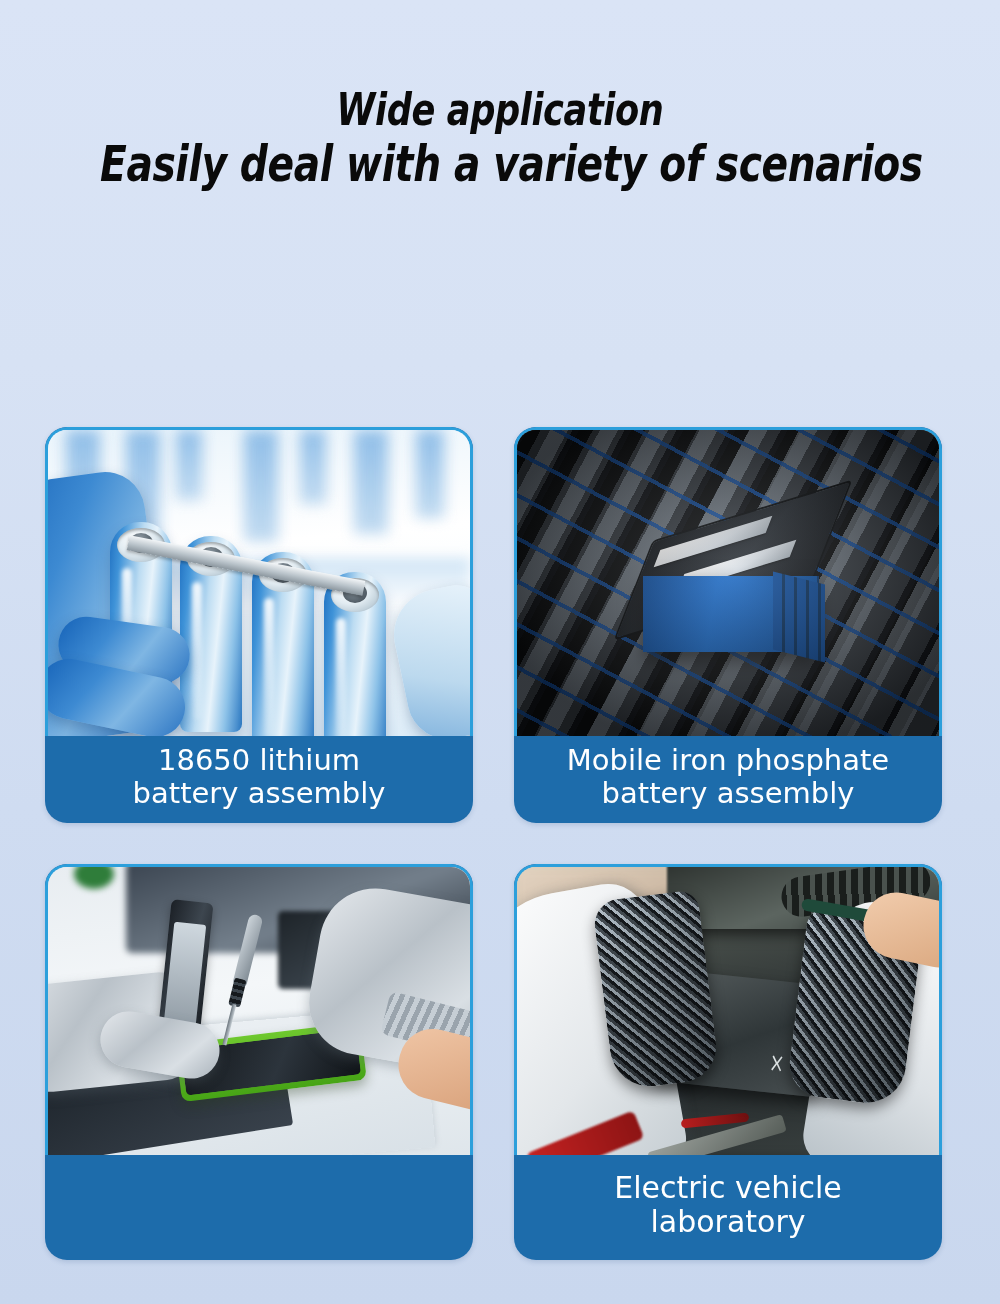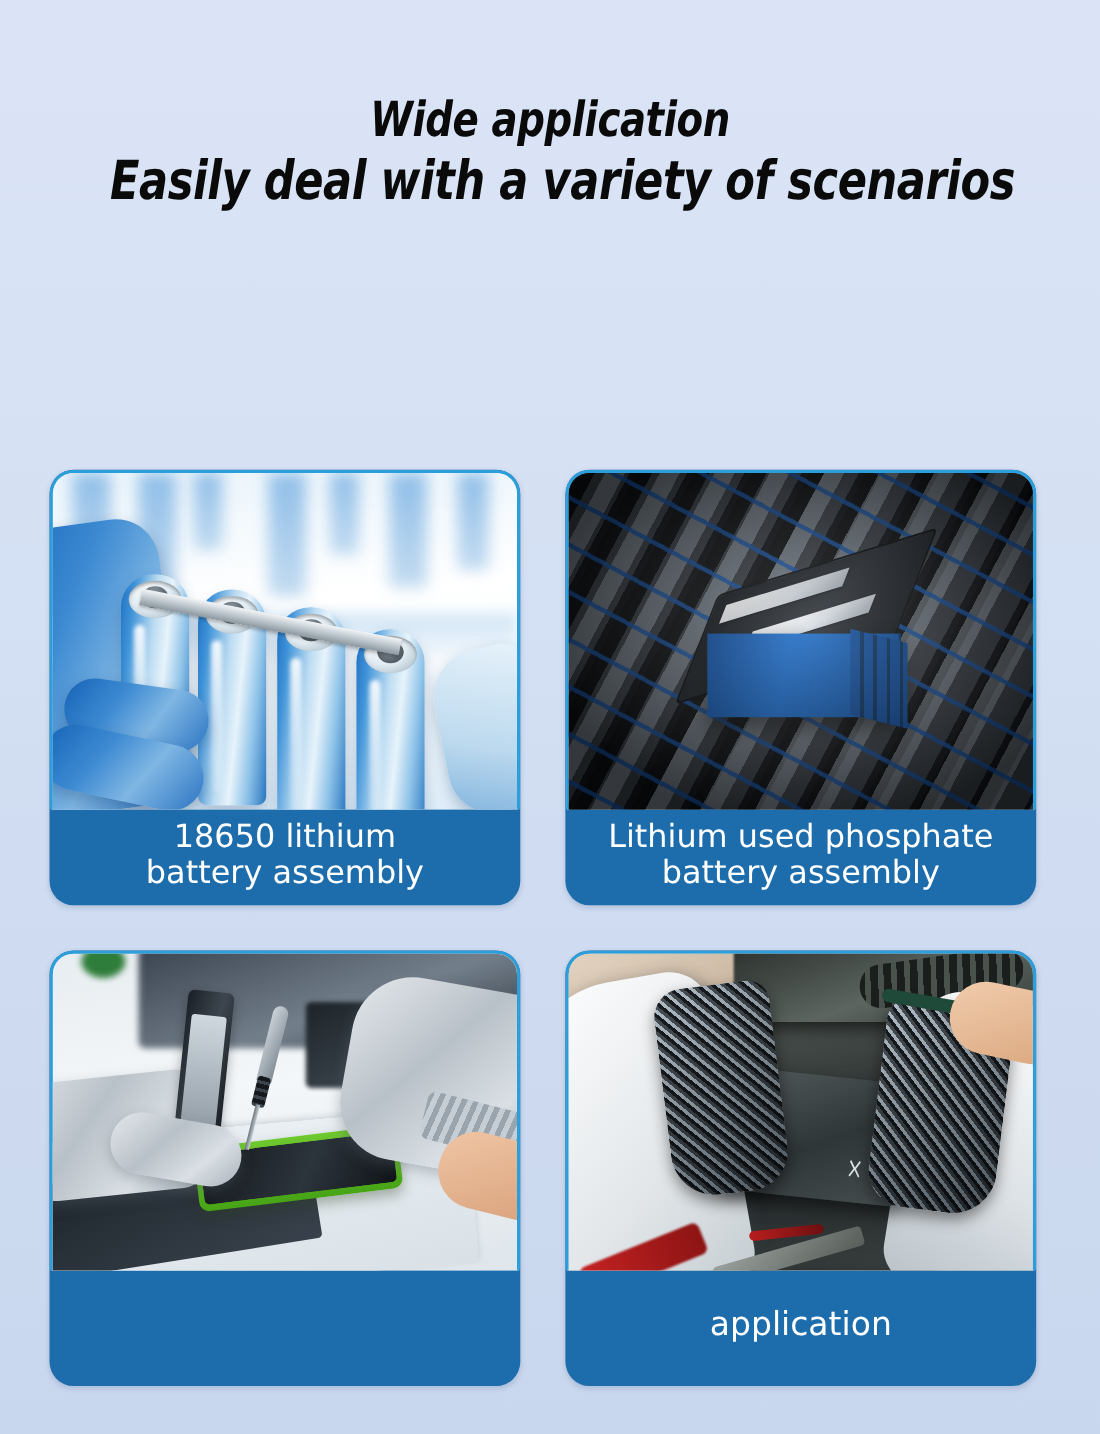--- a/index.html
+++ b/index.html
@@ -506,21 +506,21 @@
             <div class="busbar b1"></div>
             <div class="busbar b2"></div>
             <div class="pack-body"></div>
             <div class="pack-side"></div>
           </div>
           <div class="c2-sheen"></div>
         </div>
       </div>
       <div class="card-caption">
         <div>
-          <div>Lithium used phosphate</div>
+          <div>Mobile iron phosphate</div>
           <div>battery assembly</div>
         </div>
       </div>
     </div>
 
     <div class="card r2 tall">
       <div class="card-photo">
         <div class="scene">
           <div class="c3-bg"></div>
           <div class="c3-dot-green"></div>
@@ -566,19 +566,20 @@
             <div class="nobin">☓</div>
           </div>
           <div class="glove-speckle gl-a"></div>
           <div class="glove-speckle gl-b"></div>
           <div class="glove-cuff-green"></div>
           <div class="forearm4"></div>
         </div>
       </div>
       <div class="card-caption">
         <div>
-          <div>application</div>
+          <div>Electric vehicle</div>
+          <div>laboratory</div>
         </div>
       </div>
     </div>
 
   </div>
 </div>
 
 </body></html>

